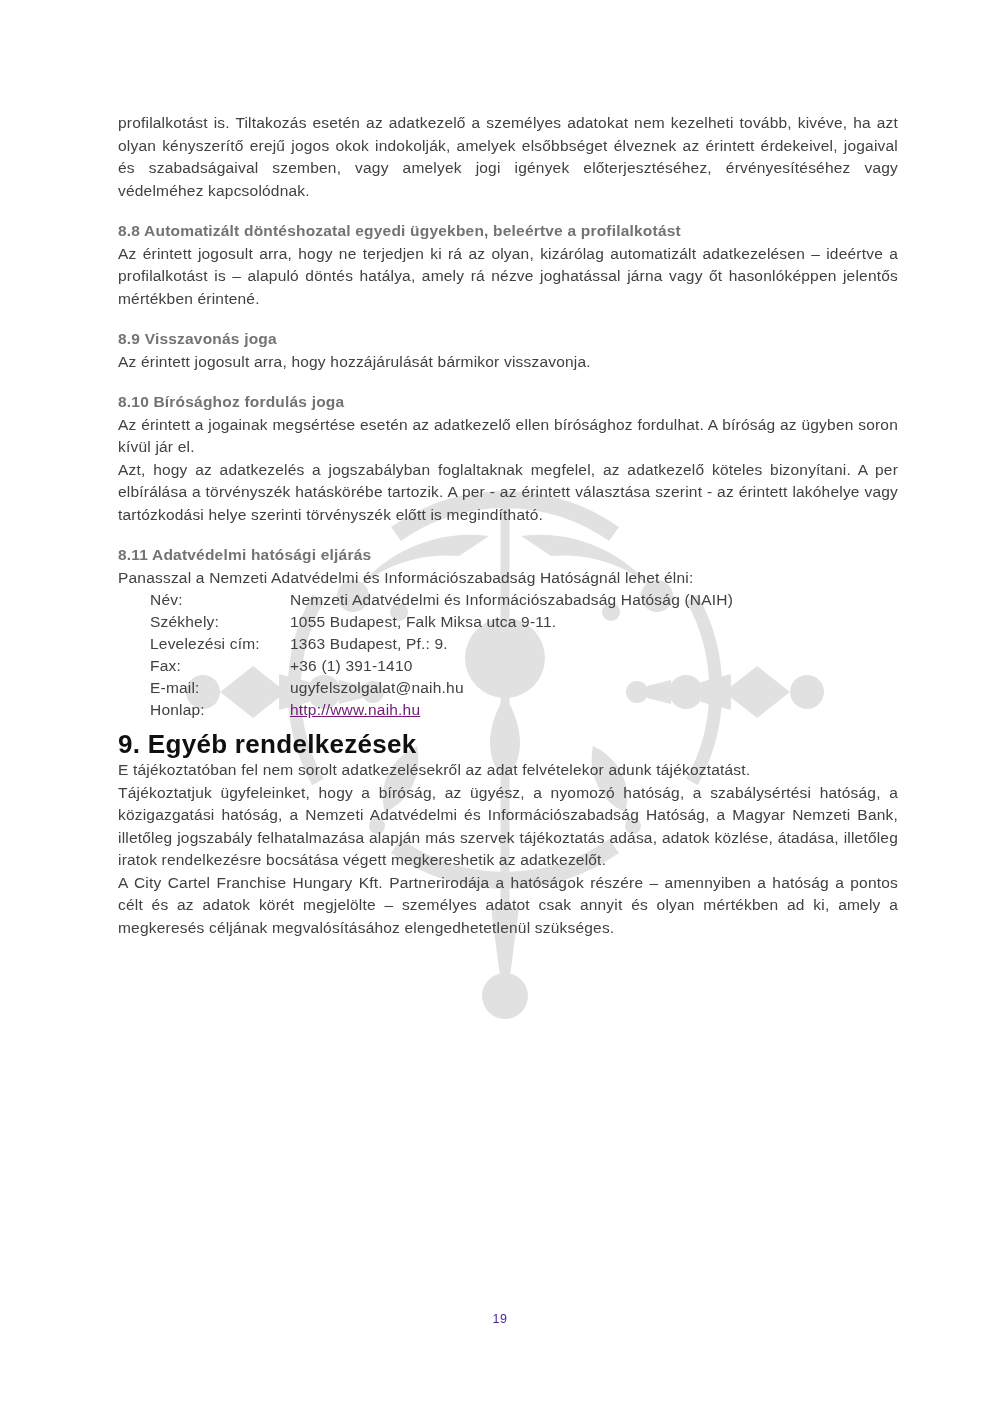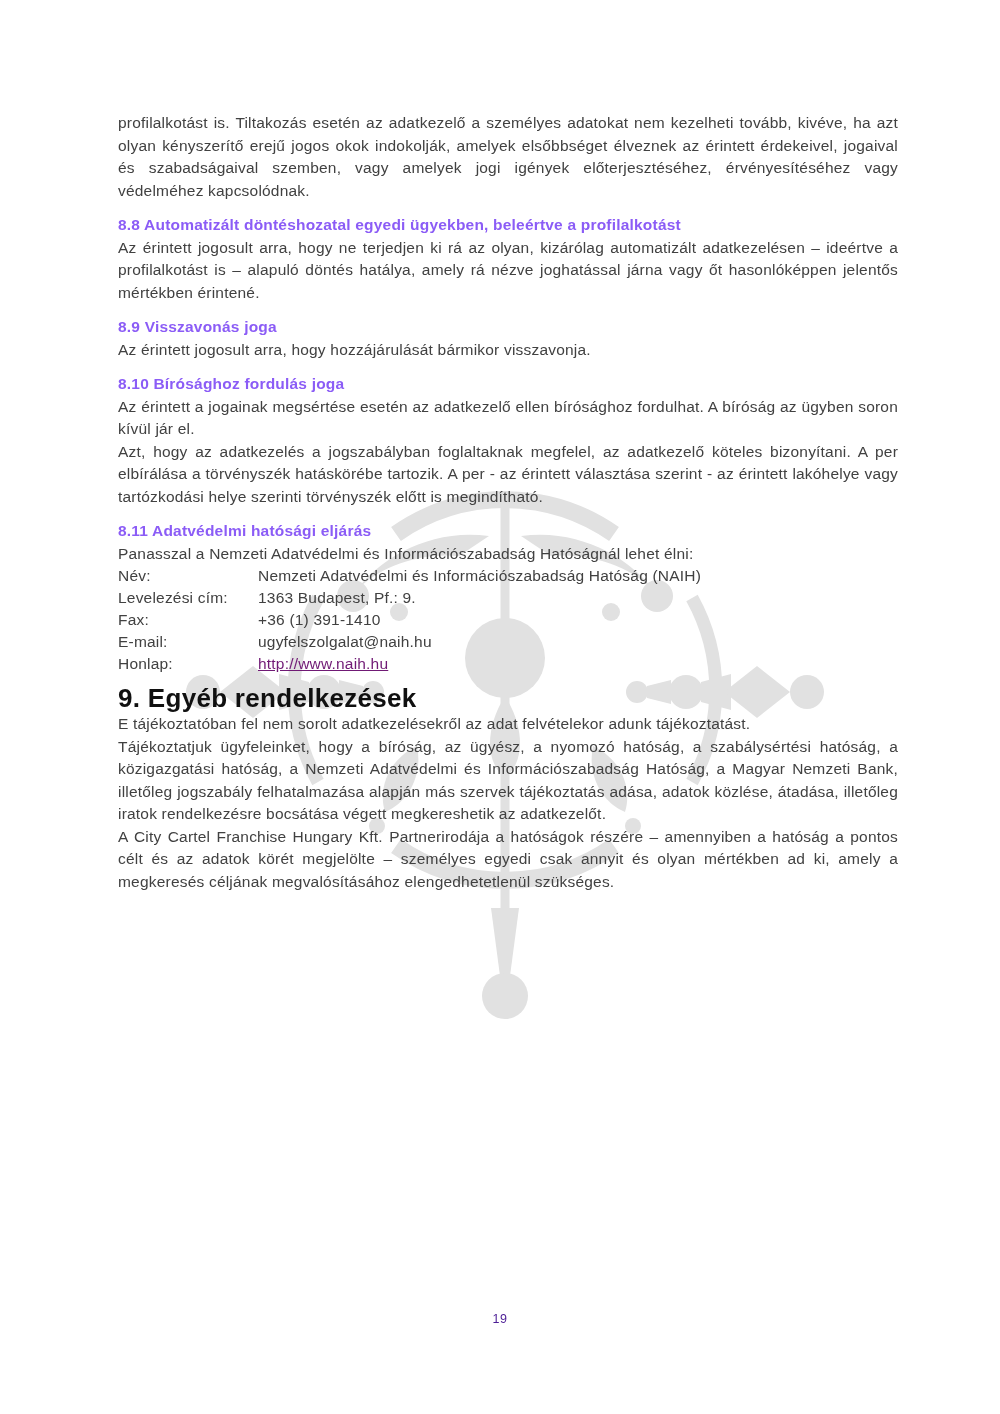--- a/index.html
+++ b/index.html
@@ -23,33 +23,33 @@
     position: absolute; left: 118px; top: 112px; width: 780px;
     color: #414141;
     font-size: 15.5px; line-height: 22.5px;
     letter-spacing: 0.2px;
     text-align: justify;
     z-index: 2;
   }
   p.body { margin: 0; }
   h3.sec {
     font-size: 15.5px; line-height: 22.5px;
-    margin: 12px 0 0 0;
-    color: #8b5cf6; font-weight: 700;
+    margin: 18px 0 0 0;
+    color: #737373; font-weight: 700;
     text-align: left; letter-spacing: 0.2px;
   }
   h2.big {
     font-size: 26px; line-height: 30px;
     margin: 8px 0 0 0;
     color: #101010; font-weight: 800;
     text-align: left; letter-spacing: 0.3px;
   }
   .contact { margin: 0; }
   .crow { display: flex; line-height: 22px; }
-  .clabel { flex: 0 0 140px; text-align: left; }
+  .clabel { flex: 0 0 140px; text-align: left; margin-left: 32px; }
   .cvalue { flex: 1 1 auto; text-align: left; }
   a.weblink { color: #701a75; text-decoration: underline; }
   .p-first { margin-top: 16px; }
   .p-gap  { margin-top: 18px; }
 
   .pagenum {
     position: absolute; top: 1312px; left: 0; width: 100%;
     text-align: center;
     font-size: 12.5px; color: #4c1d95; letter-spacing: 0.5px;
     z-index: 2;
@@ -113,39 +113,43 @@
 
     <h3 class="sec">8.11 Adatvédelmi hatósági eljárás</h3>
     <p class="body">Panasszal a Nemzeti Adatvédelmi és Információszabadság Hatóságnál lehet élni:</p>
 
     <div class="contact">
       <div class="crow">
         <span class="clabel">Név:</span>
         <span class="cvalue">Nemzeti Adatvédelmi és Információszabadság Hatóság (NAIH)</span>
       </div>
       <div class="crow">
+        <span class="clabel">Székhely:</span>
+        <span class="cvalue">1055 Budapest, Falk Miksa utca 9-11.</span>
+      </div>
+      <div class="crow">
         <span class="clabel">Levelezési cím:</span>
         <span class="cvalue">1363 Budapest, Pf.: 9.</span>
       </div>
       <div class="crow">
         <span class="clabel">Fax:</span>
         <span class="cvalue">+36 (1) 391-1410</span>
       </div>
       <div class="crow">
         <span class="clabel">E-mail:</span>
         <span class="cvalue">ugyfelszolgalat@naih.hu</span>
       </div>
       <div class="crow">
         <span class="clabel">Honlap:</span>
         <span class="cvalue"><a href="#" class="weblink">http://www.naih.hu</a></span>
       </div>
     </div>
 
     <h2 class="big">9. Egyéb rendelkezések</h2>
     <p class="body p-first">E tájékoztatóban fel nem sorolt adatkezelésekről az adat felvételekor adunk tájékoztatást.</p>
     <p class="body p-gap">Tájékoztatjuk ügyfeleinket, hogy a bíróság, az ügyész, a nyomozó hatóság, a szabálysértési hatóság, a közigazgatási hatóság, a Nemzeti Adatvédelmi és Információszabadság Hatóság, a Magyar Nemzeti Bank, illetőleg jogszabály felhatalmazása alapján más szervek tájékoztatás adása, adatok közlése, átadása, illetőleg iratok rendelkezésre bocsátása végett megkereshetik az adatkezelőt.</p>
-    <p class="body p-gap">A City Cartel Franchise Hungary Kft. Partnerirodája a hatóságok részére – amennyiben a hatóság a pontos célt és az adatok körét megjelölte – személyes egyedi csak annyit és olyan mértékben ad ki, amely a megkeresés céljának megvalósításához elengedhetetlenül szükséges.</p>
+    <p class="body p-gap">A City Cartel Franchise Hungary Kft. Partnerirodája a hatóságok részére – amennyiben a hatóság a pontos célt és az adatok körét megjelölte – személyes adatot csak annyit és olyan mértékben ad ki, amely a megkeresés céljának megvalósításához elengedhetetlenül szükséges.</p>
 
   </main>
 
   <div class="pagenum">19</div>
 
 </div>
 
 </body></html>

